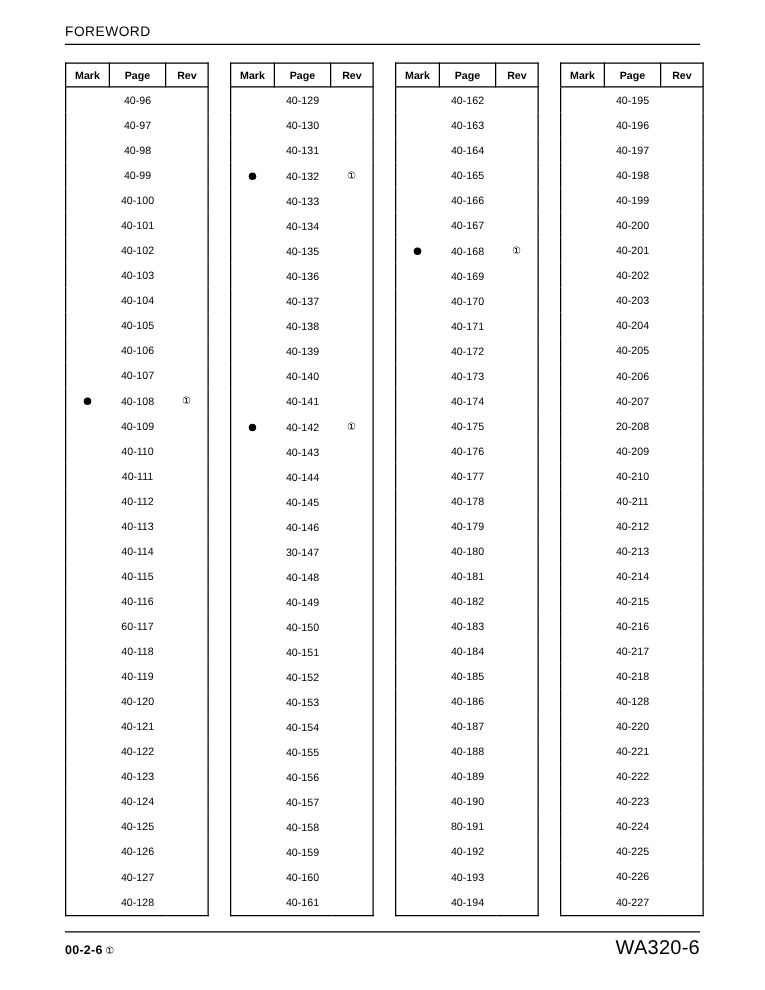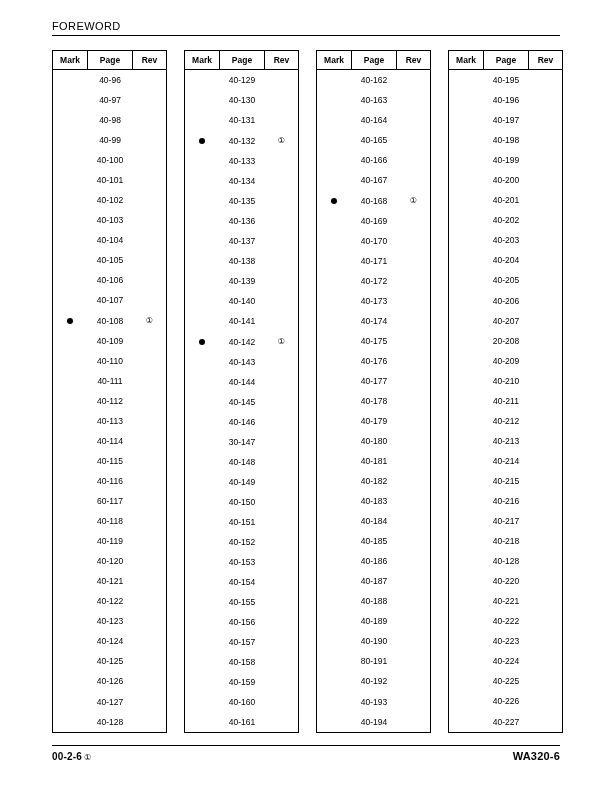--- a/index.html
+++ b/index.html
@@ -137,22 +137,22 @@
     font-weight: bold;
     letter-spacing: 0.2px;
     text-align: center;
   }
   .footer-left .rev-mark {
     font-weight: normal;
     font-size: 8px;
     margin-left: 2px;
   }
   .footer-right {
-    font-weight: bold;
-    font-size: 11px;
+    font-weight: normal;
+    font-size: 16px;
     letter-spacing: 0.2px;
   }
 </style>
 </head>
 <body>
 
 <div class="page">
 
   <div class="header">
     <div class="header-title">FOREWORD</div>

